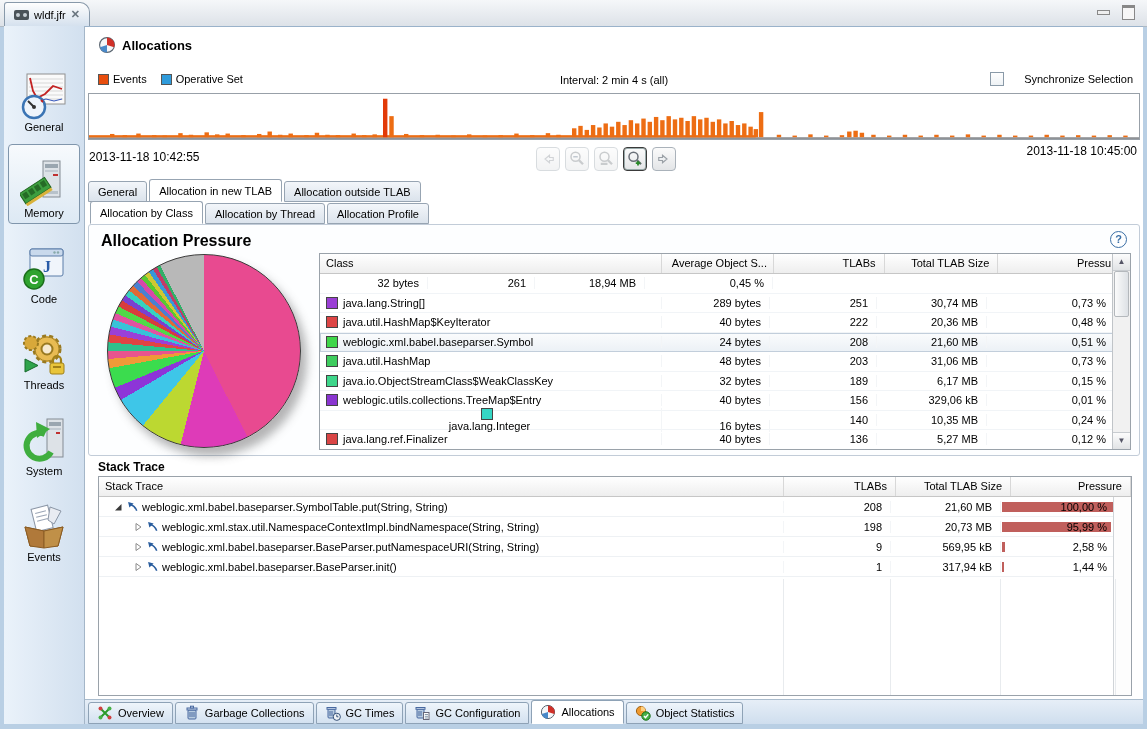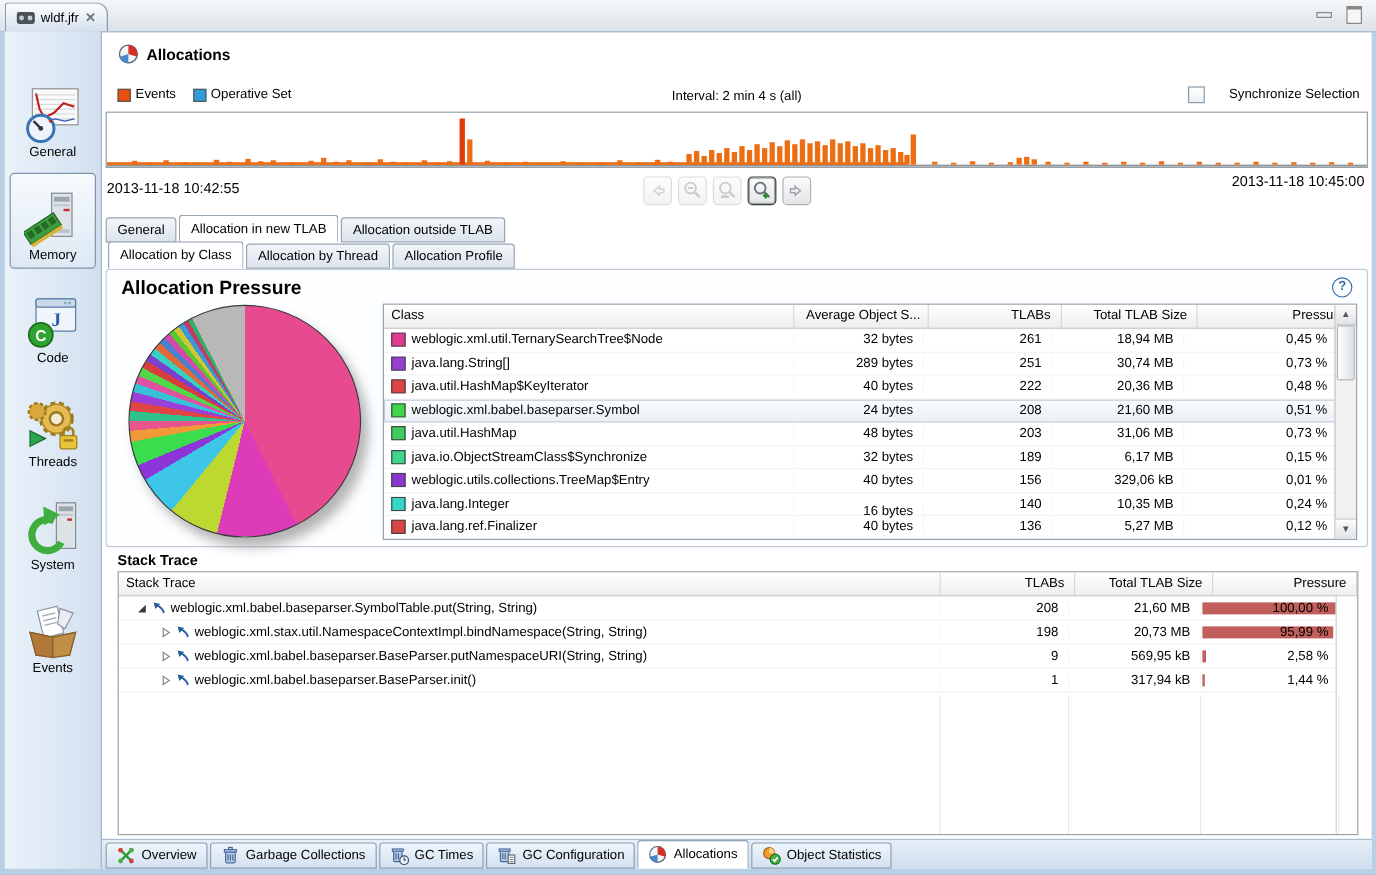--- a/index.html
+++ b/index.html
@@ -406,24 +406,20 @@
       <div class="pie" id="pie" style="background: conic-gradient(rgb(232, 74, 144) 0%, rgb(232, 74, 144) 42.55%, rgb(222, 59, 184) 42.55%, rgb(222, 59, 184) 53.88%, rgb(188, 216, 49) 53.88%, rgb(188, 216, 49) 60.92%, rgb(62, 198, 232) 60.92%, rgb(62, 198, 232) 66.53%, rgb(141, 53, 216) 66.53%, rgb(141, 53, 216) 68.78%, rgb(59, 220, 78) 68.78%, rgb(59, 220, 78) 72.14%, rgb(240, 154, 56) 72.14%, rgb(240, 154, 56) 73.67%, rgb(232, 84, 142) 73.67%, rgb(232, 84, 142) 75%, rgb(47, 192, 140) 75%, rgb(47, 192, 140) 76.43%, rgb(224, 68, 68) 76.43%, rgb(224, 68, 68) 77.76%, rgb(154, 64, 216) 77.76%, rgb(154, 64, 216) 79.08%, rgb(56, 194, 216) 79.08%, rgb(56, 194, 216) 80.31%, rgb(224, 82, 160) 80.31%, rgb(224, 82, 160) 81.43%, rgb(80, 216, 72) 81.43%, rgb(80, 216, 72) 82.65%, rgb(216, 60, 60) 82.65%, rgb(216, 60, 60) 83.78%, rgb(122, 64, 208) 83.78%, rgb(122, 64, 208) 84.8%, rgb(56, 208, 192) 84.8%, rgb(56, 208, 192) 85.82%, rgb(224, 106, 56) 85.82%, rgb(224, 106, 56) 86.84%, rgb(74, 128, 208) 86.84%, rgb(74, 128, 208) 87.76%, rgb(216, 72, 168) 87.76%, rgb(216, 72, 168) 88.67%, rgb(88, 200, 50) 88.67%, rgb(88, 200, 50) 89.49%, rgb(208, 200, 50) 89.49%, rgb(208, 200, 50) 90.31%, rgb(56, 152, 216) 90.31%, rgb(56, 152, 216) 91.12%, rgb(194, 58, 104) 91.12%, rgb(194, 58, 104) 91.84%, rgb(48, 176, 104) 91.84%, rgb(48, 176, 104) 92.45%, rgb(184, 184, 184) 92.45%, rgb(184, 184, 184) 100%);"></div>
       <div class="ctable" id="ctable">
           <div class="thead">
             <div class="th" style="width: 342px;">Class</div>
             <div class="th" style="width: 108px;">Average Object S...</div>
             <div class="th num" style="width: 107px;">TLABs</div>
             <div class="th num" style="width: 110px;">Total TLAB Size</div>
             <div class="th num" style="width: 128px;">Pressure</div>
           </div>
         <div class="trow">
-            <div class="td" style="width: 342px;">
-              <span class="sw" style="background: rgb(224, 60, 142);"></span>
-              <span>weblogic.xml.util.TernarySearchTree$Node</span>
-            </div>
             <div class="td num" style="width: 108px;">32 bytes</div>
             <div class="td num" style="width: 107px;">261</div>
             <div class="td num" style="width: 110px;">18,94 MB</div>
             <div class="td num" style="width: 128px;">0,45 %</div>
           </div>
           <div class="trow">
             <div class="td" style="width: 342px;">
               <span class="sw" style="background: rgb(154, 63, 212);"></span>
               <span>java.lang.String[]</span>
             </div>
@@ -458,39 +454,39 @@
               <span>java.util.HashMap</span>
             </div>
             <div class="td num" style="width: 108px;">48 bytes</div>
             <div class="td num" style="width: 107px;">203</div>
             <div class="td num" style="width: 110px;">31,06 MB</div>
             <div class="td num" style="width: 128px;">0,73 %</div>
           </div>
           <div class="trow">
             <div class="td" style="width: 342px;">
               <span class="sw" style="background: rgb(62, 214, 138);"></span>
-              <span>java.io.ObjectStreamClass$Synchronize</span>
+              <span>java.io.ObjectStreamClass$WeakClassKey</span>
             </div>
             <div class="td num" style="width: 108px;">32 bytes</div>
             <div class="td num" style="width: 107px;">189</div>
             <div class="td num" style="width: 110px;">6,17 MB</div>
             <div class="td num" style="width: 128px;">0,15 %</div>
           </div>
           <div class="trow">
             <div class="td" style="width: 342px;">
               <span class="sw" style="background: rgb(138, 53, 208);"></span>
               <span>weblogic.utils.collections.TreeMap$Entry</span>
             </div>
             <div class="td num" style="width: 108px;">40 bytes</div>
             <div class="td num" style="width: 107px;">156</div>
             <div class="td num" style="width: 110px;">329,06 kB</div>
             <div class="td num" style="width: 128px;">0,01 %</div>
           </div>
           <div class="trow">
-            <div class="td" style="width: 342px;">
+            <div class="td" style="width: 342px; flex-direction: column;">
               <span class="sw" style="background: rgb(53, 214, 196);"></span>
               <span>java.lang.Integer</span>
             </div>
             <div class="td num" style="width: 108px; margin-top: 12px;">16 bytes</div>
             <div class="td num" style="width: 107px;">140</div>
             <div class="td num" style="width: 110px;">10,35 MB</div>
             <div class="td num" style="width: 128px;">0,24 %</div>
           </div>
           <div class="trow">
             <div class="td" style="width: 342px;">

